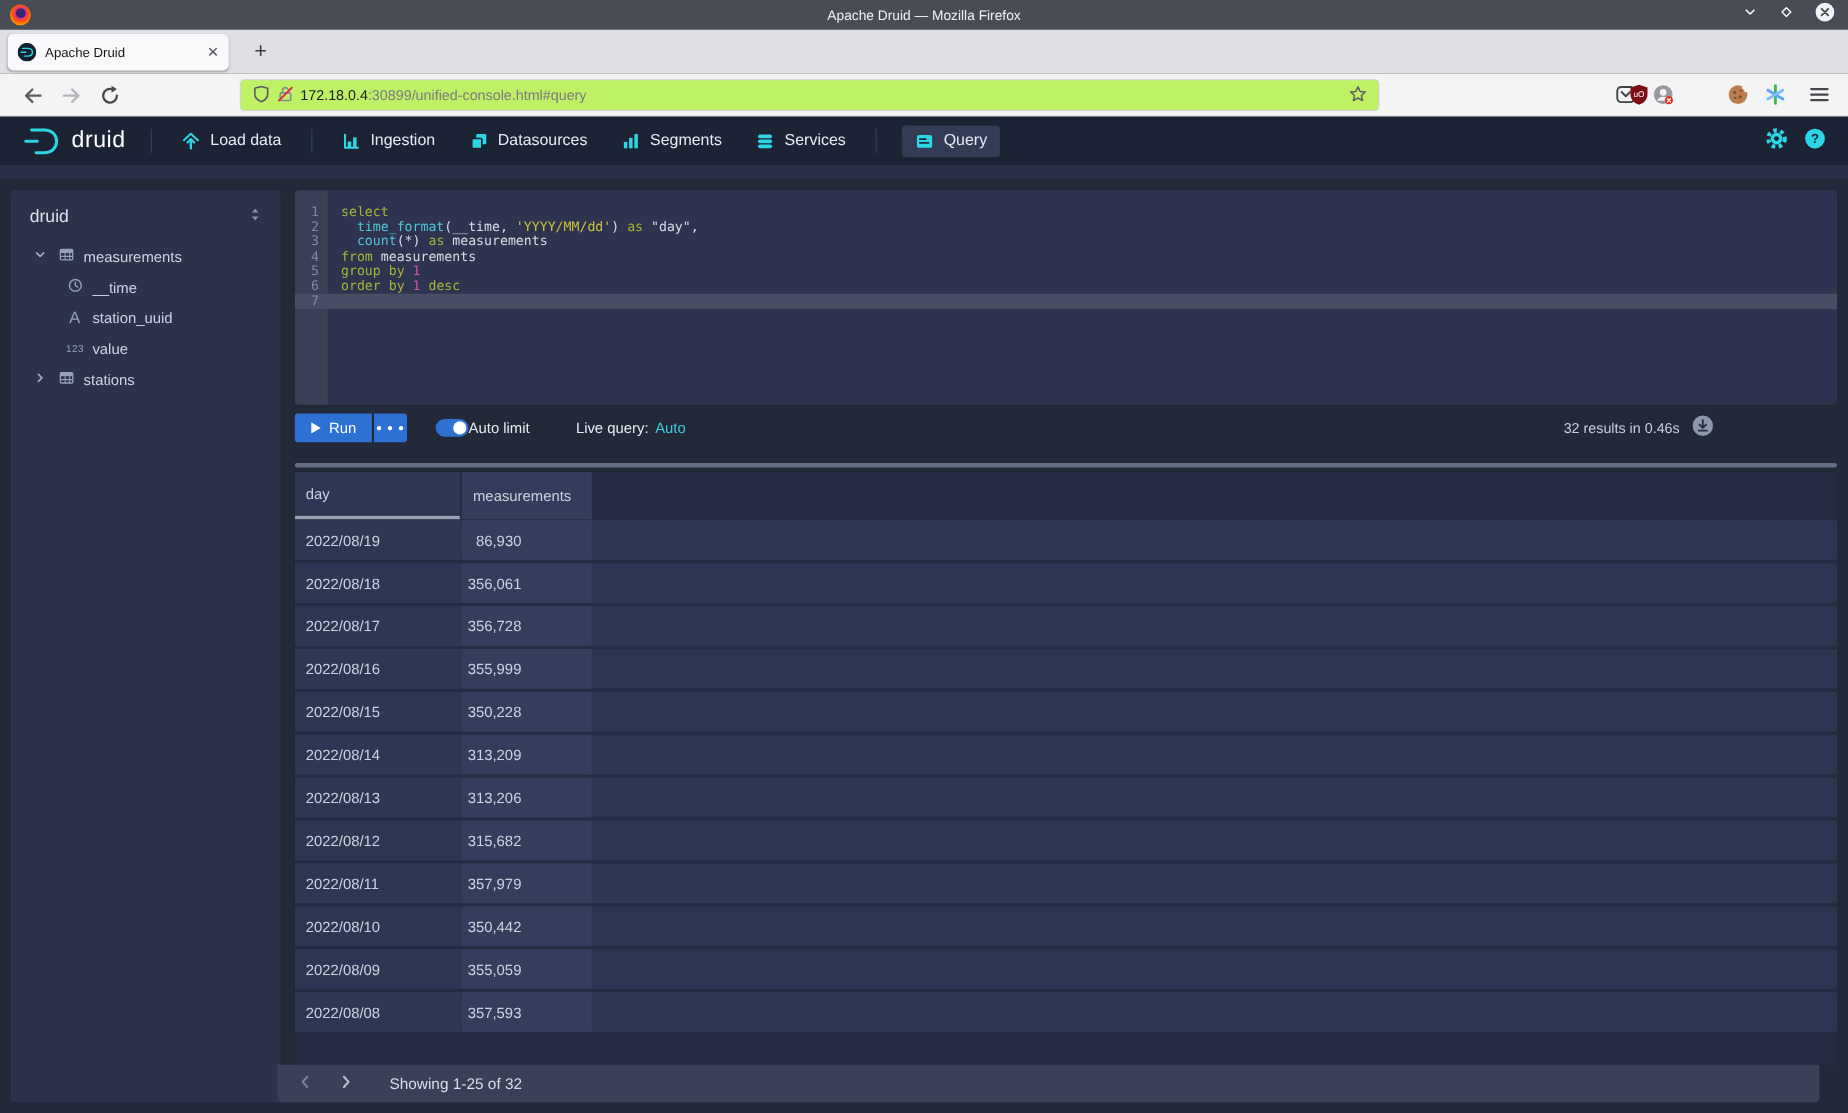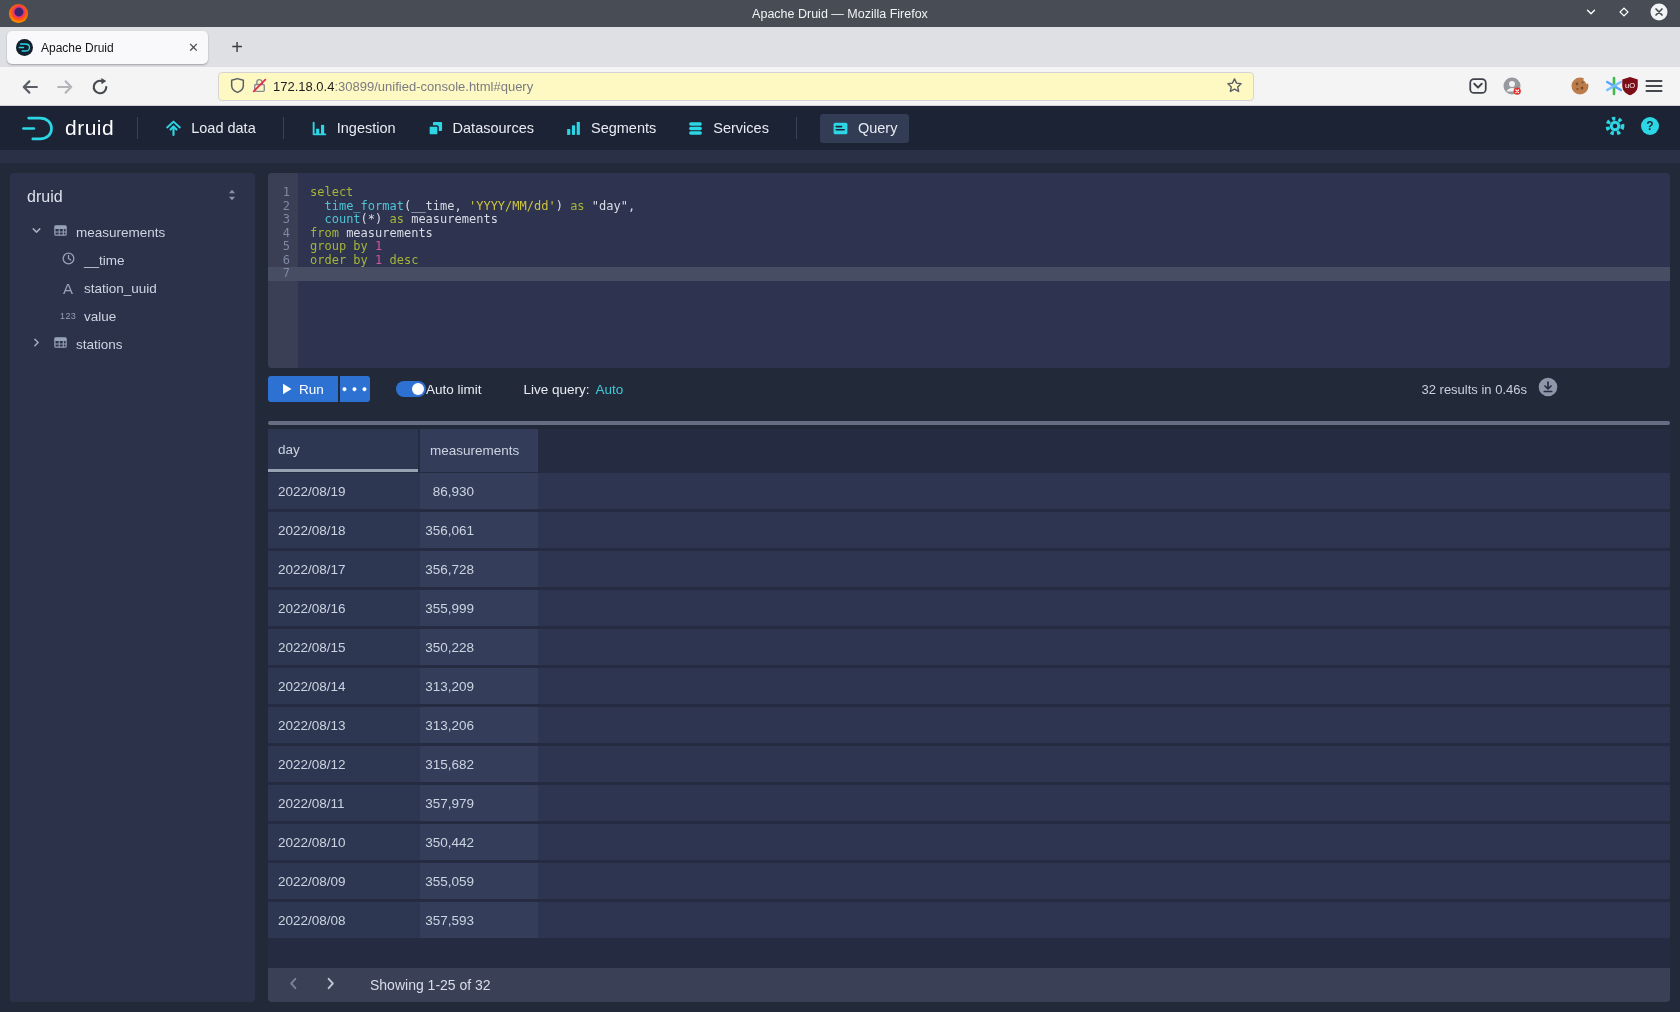--- a/index.html
+++ b/index.html
@@ -19,21 +19,21 @@
     box-shadow:0 1px 2px rgba(0,0,0,.28);display:flex;align-items:center;padding:0 9px;gap:8px}
   .favicon{width:17px;height:17px;flex:none}
   .tab-title{flex:1;font-size:12px;color:#17171b;white-space:nowrap;overflow:hidden}
   .tab-close{color:#4d4e53;font-size:13px;line-height:13px}
   .newtab{position:absolute;left:224px;top:7px;width:26px;height:26px;font-size:20px;color:#3c3d41;
     display:flex;align-items:center;justify-content:center}
 
   
   .toolbar{position:absolute;left:0;top:67px;width:1680px;height:39px;background:#f4f4f5;border-bottom:1px solid #cfd0d3}
   .navbtn{position:absolute;top:10px;width:20px;height:20px}
-  .urlbar{position:absolute;left:218px;top:5px;width:1036px;height:29px;background:#fef9c3;border:1px solid #d4d4d8;
+  .urlbar{position:absolute;left:218px;top:5px;width:1036px;height:29px;background:#bef264;border:1px solid #d4d4d8;
     border-radius:4px;display:flex;align-items:center;padding:0 10px;gap:5px;font-size:13px}
   .url-host{color:#1d1d20}
   .url-rest{color:#7b7b82}
   .url-star{margin-left:auto}
   .tbicon{position:absolute;top:9px;width:20px;height:20px}
 
   
   .dheader{position:absolute;left:0;top:106px;width:1680px;height:44px;background:#1c2334;display:flex;
     align-items:center;padding:0 20px;gap:23px;color:#e8ebf2}
   .brand{display:flex;align-items:center;gap:9px}
@@ -93,21 +93,21 @@
   .th-day{left:0;width:150px;background:#2d3751;border-bottom:3px solid #98a0b4;height:43px}
   .th-meas{left:152px;width:118px;background:#333d5a}
   .trow{position:relative;height:39px}
   .rowband{position:absolute;left:0;top:0;width:100%;height:36px;background:#2d3550}
   .cell{position:absolute;top:0;height:36px;display:flex;align-items:center;font-size:13.5px;color:#ccd3e0}
   .cday{left:0;width:150px;background:#2e3752;padding-left:10px}
   .cmeas{left:152px;width:118px;background:#343e5b}
   .numv{position:absolute;right:64px}
 
   
-  .tfooter{position:absolute;left:268px;top:968px;width:1402px;height:34px;background:#3a4157;
+  .tfooter{position:absolute;left:252px;top:968px;width:1402px;height:34px;background:#3a4157;
     border-radius:0 0 4px 4px;display:flex;align-items:center;color:#d9dde8;font-size:14px}
   .pg-prev{margin-left:18px}
   .pg-next{margin-left:22px}
   .pg-text{margin-left:32px}
 </style>
 </head>
 <body>
 
 <div class="titlebar">
   <span class="ff-logo"></span>
@@ -196,21 +196,21 @@
   </span>
   <span class="tbicon" style="left:1502px">
     <svg width="20" height="20" viewBox="0 0 20 20">
         <circle cx="10" cy="10" r="8.5" fill="#97999e"></circle>
         <circle cx="10" cy="8" r="3" fill="#f2f2f3"></circle>
         <path d="M4.5 15.5 a6 6 0 0 1 11 0" fill="#f2f2f3"></path>
         <circle cx="15.2" cy="15.2" r="3.6" fill="#e0312e"></circle>
         <path d="M13.8 13.8 L16.6 16.6 M16.6 13.8 L13.8 16.6" stroke="#fff" stroke-width="1.1" stroke-linecap="round"></path>
       </svg>
   </span>
-  <span class="tbicon" style="left:1620px">
+  <span class="tbicon" style="left:1480px">
     <svg width="20" height="20" viewBox="0 0 16 16">
         <path d="M8 0.8 L14.2 2.8 V7.5 C14.2 11.6 11.4 14.2 8 15.3 C4.6 14.2 1.8 11.6 1.8 7.5 V2.8 Z" fill="#7d0d16"></path>
         <text x="8" y="9.6" font-size="6" fill="#fff" text-anchor="middle" font-family="Liberation Sans, sans-serif">uO</text>
       </svg>
   </span>
   <span class="tbicon" style="left:1570px">
     <svg width="20" height="20" viewBox="0 0 20 20">
         <circle cx="10" cy="10" r="8.5" fill="#bc7c4c"></circle>
         <path d="M14 2.5 a8.5 8.5 0 0 1 4 5" stroke="#f4f4f5" stroke-width="3.4" fill="none"></path>
         <circle cx="7" cy="8" r="1.4" fill="#7c4f28"></circle>

